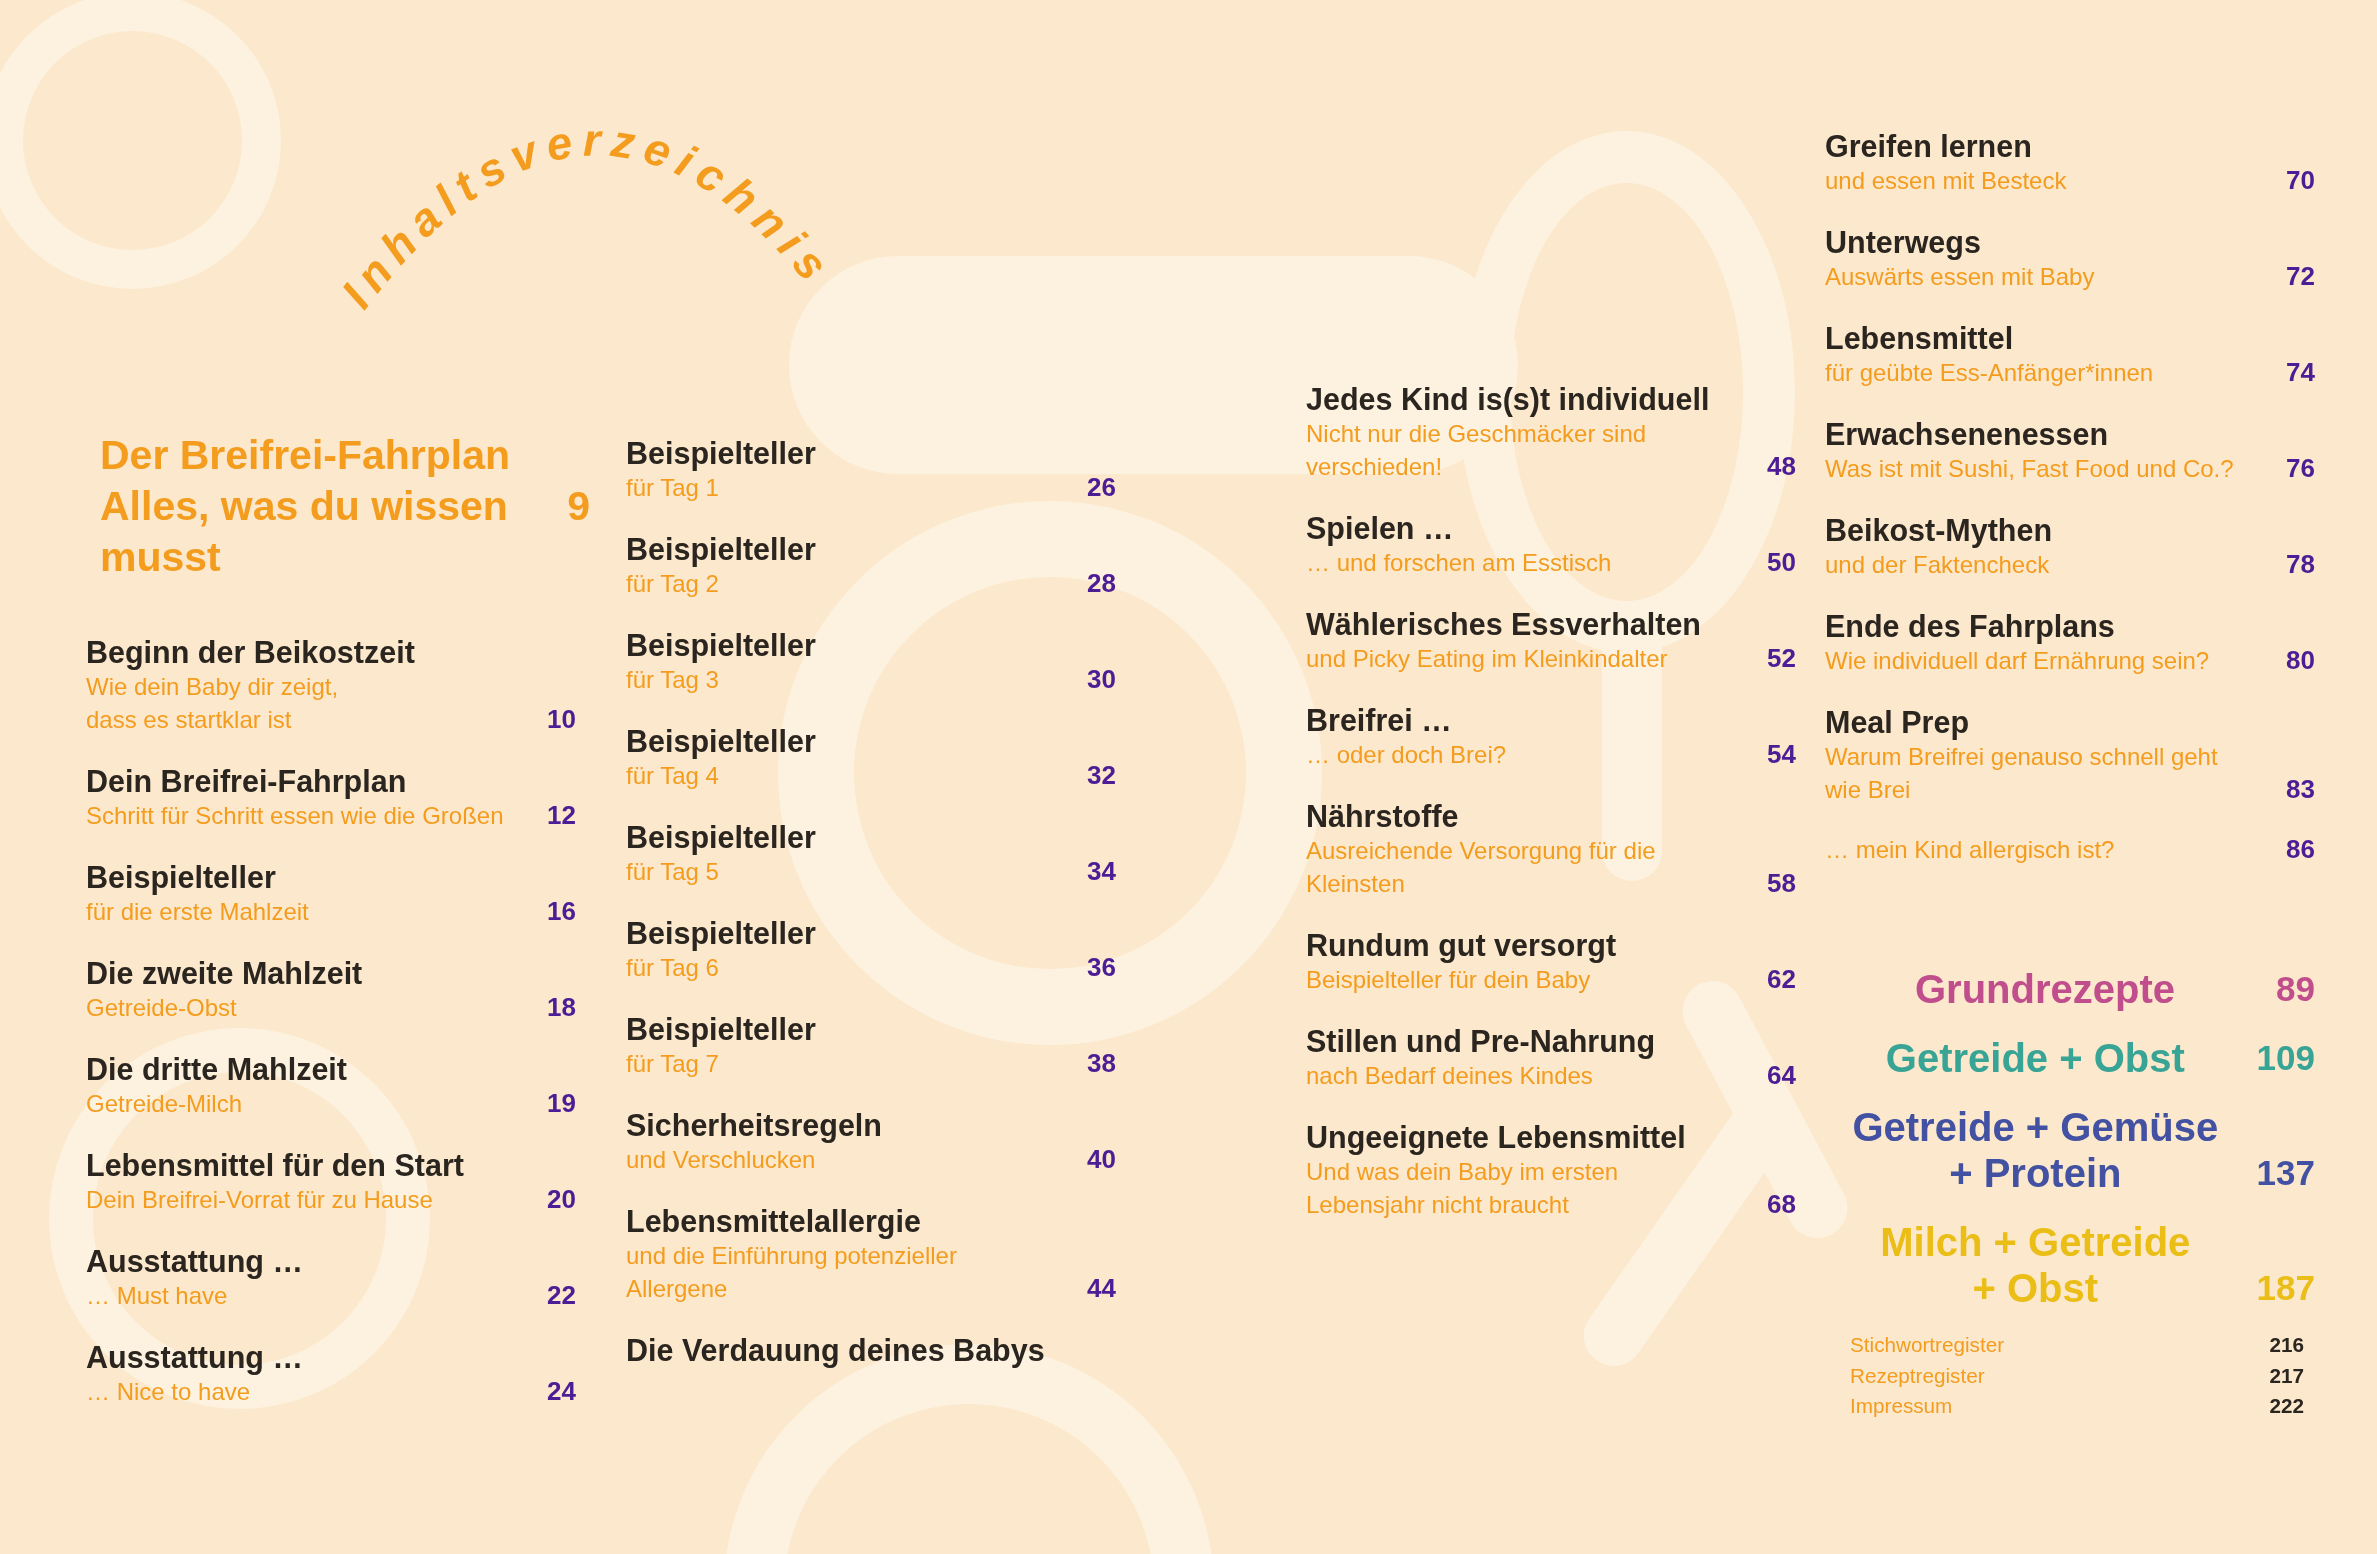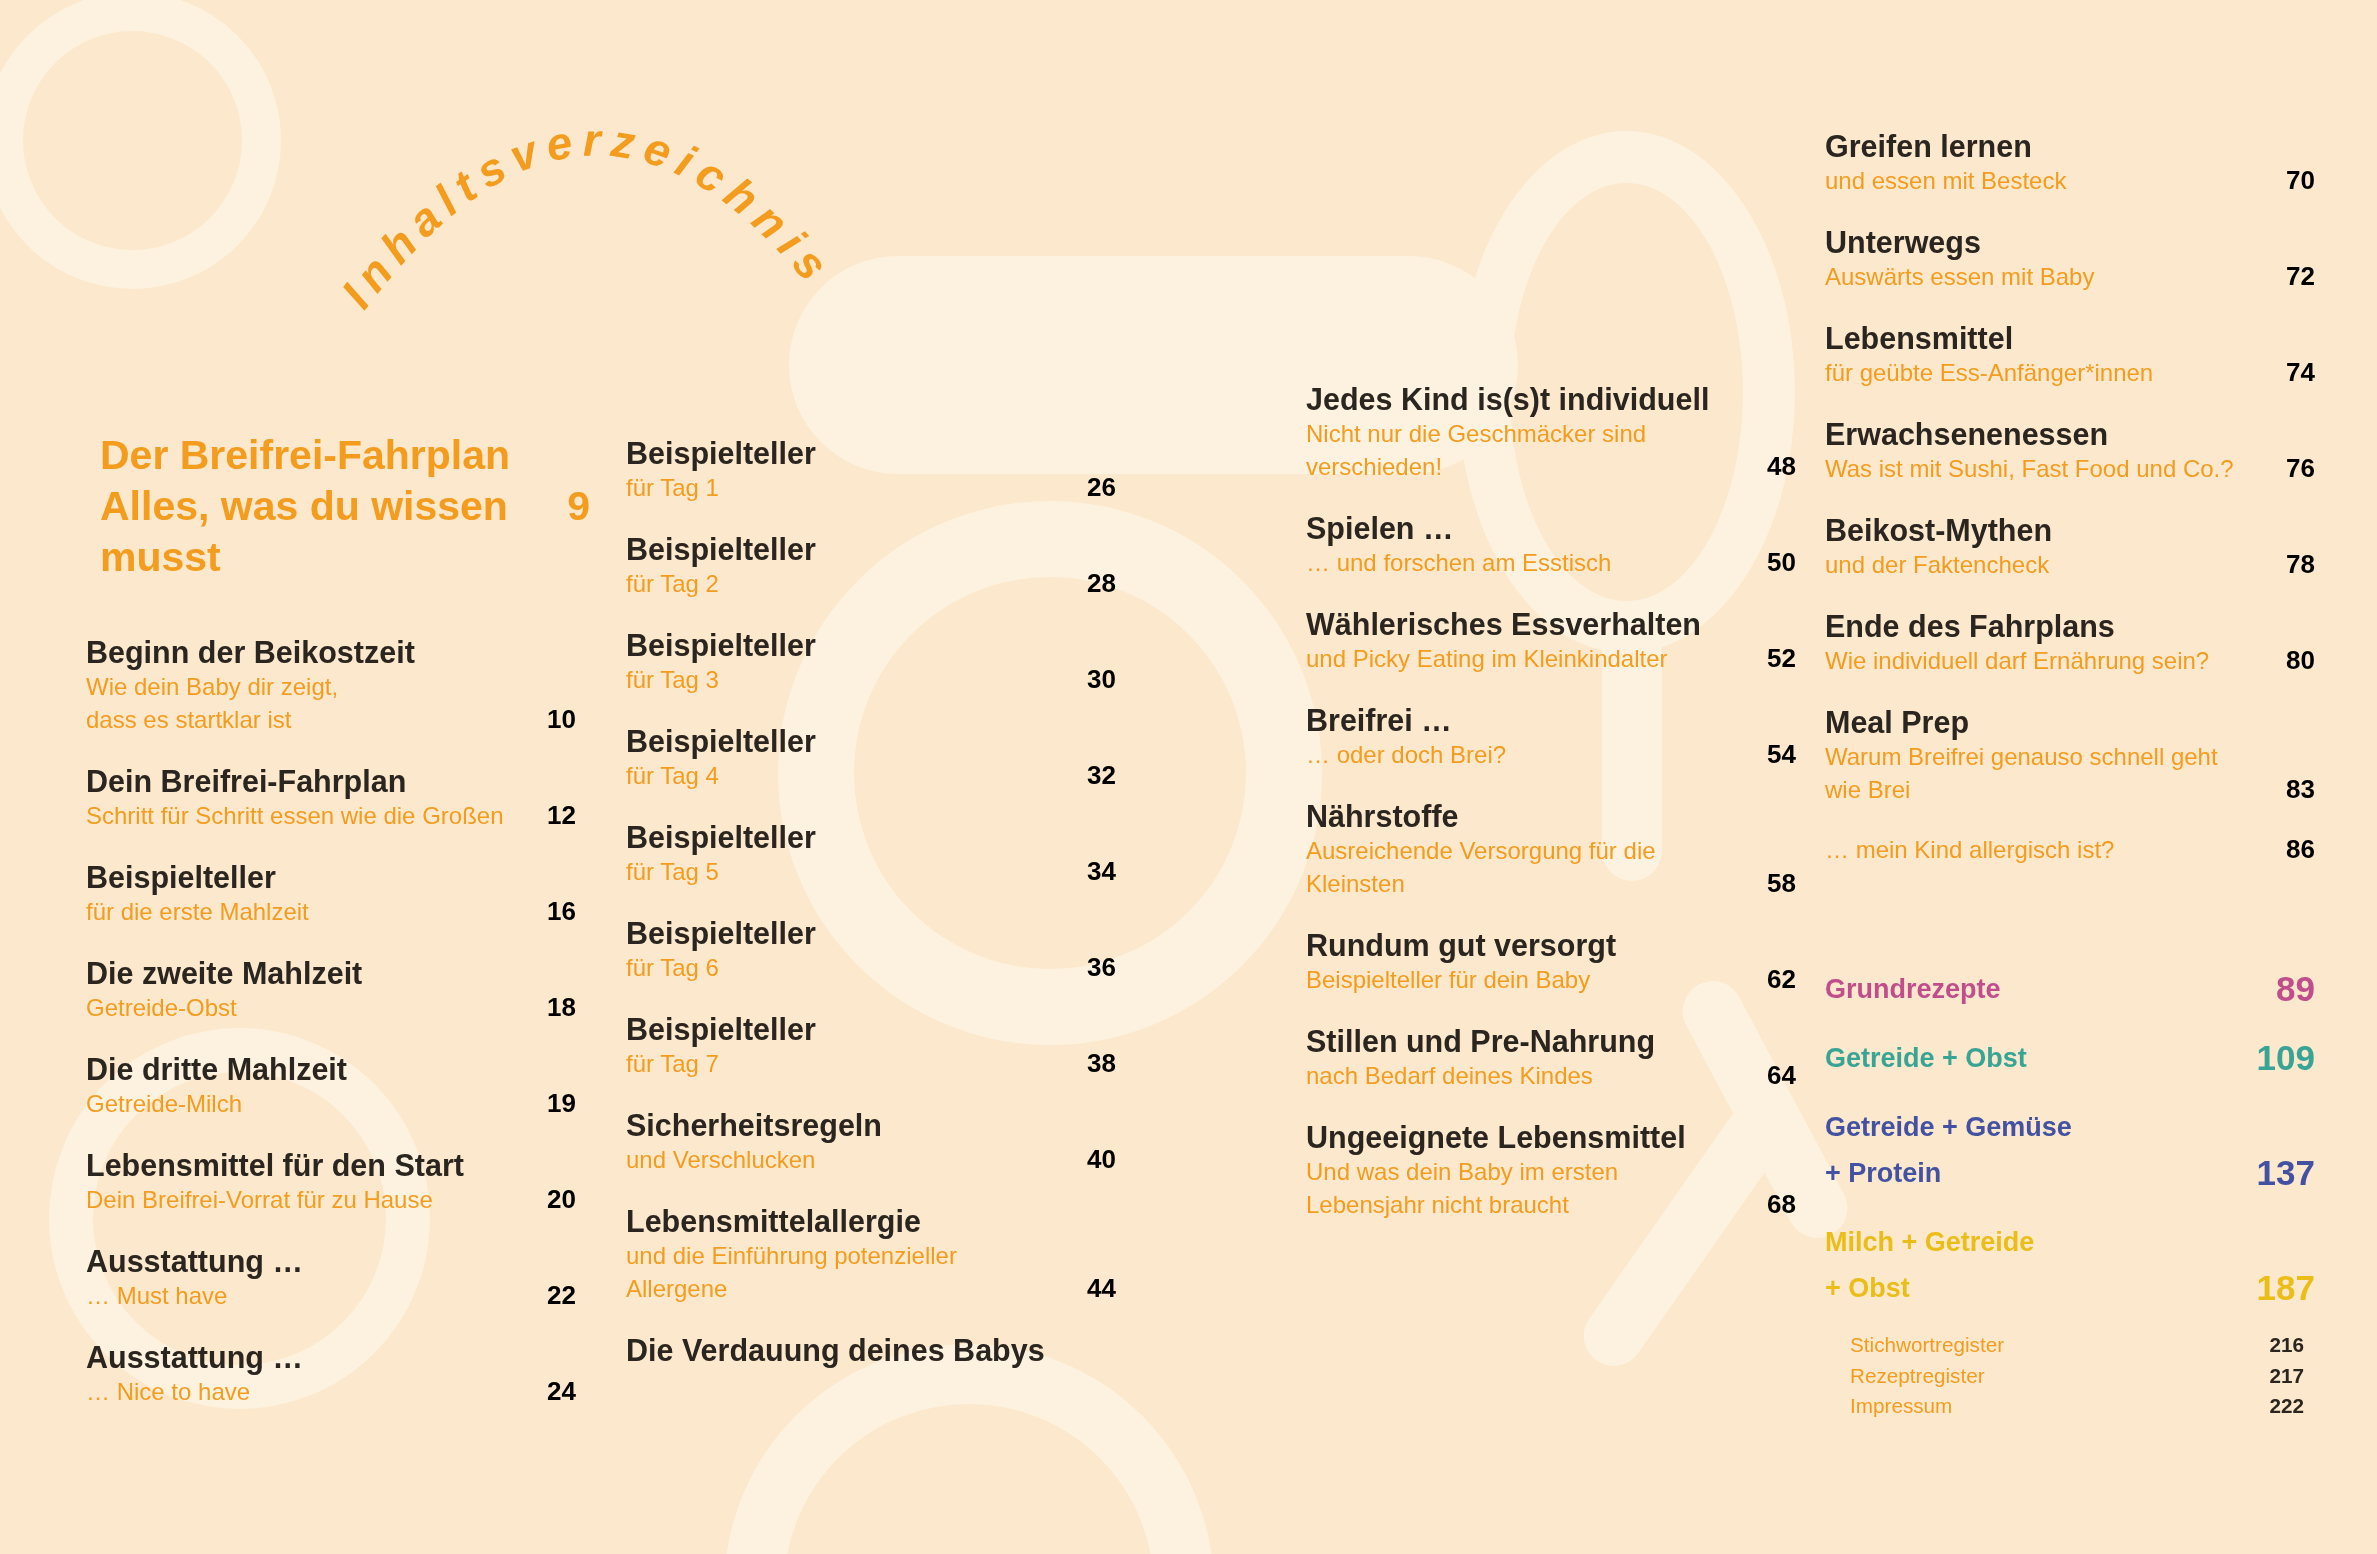--- a/index.html
+++ b/index.html
@@ -32,25 +32,25 @@
     color:#f39c1e;font-size:41px;line-height:51px;font-weight:700;
   }
   .main-num{color:#f39c1e;font-size:41px;line-height:51px;font-weight:700;}
   .entry{margin-bottom:27px;}
   .e-title{font-size:30.5px;line-height:36px;font-weight:700;color:#2b2520;}
   .e-subrow{display:flex;align-items:flex-end;}
   .e-sub{
     flex:1;white-space:pre-line;
     font-size:24px;line-height:33px;font-weight:500;color:#f39c1e;
   }
-  .e-num{font-size:26px;line-height:33px;font-weight:700;color:#000000;padding-left:11px;}
+  .e-num{font-size:26px;line-height:33px;font-weight:700;color:#4c1d95;padding-left:11px;}
   
   .sections{position:absolute;left:1825px;top:966px;width:490px;}
   .section{display:flex;align-items:flex-end;margin-bottom:23px;}
-  .s-label{flex:1;white-space:pre-line;font-size:27px;line-height:46px;font-weight:700;}
+  .s-label{flex:1;white-space:pre-line;font-size:40px;line-height:46px;font-weight:700;text-align:center;}
   .s-num{font-size:35px;line-height:46px;font-weight:700;padding-left:11px;}
   
   .register{position:absolute;left:1825px;top:1330px;width:479px;}
   .reg-row{display:flex;align-items:baseline;}
   .r-label{flex:1;font-size:20.7px;line-height:30.5px;font-weight:500;color:#f39c1e;margin-left:25px;}
   .r-num{font-size:20.7px;line-height:30.5px;font-weight:700;color:#2b2520;}
 </style>
 </head>
 <body>
 

